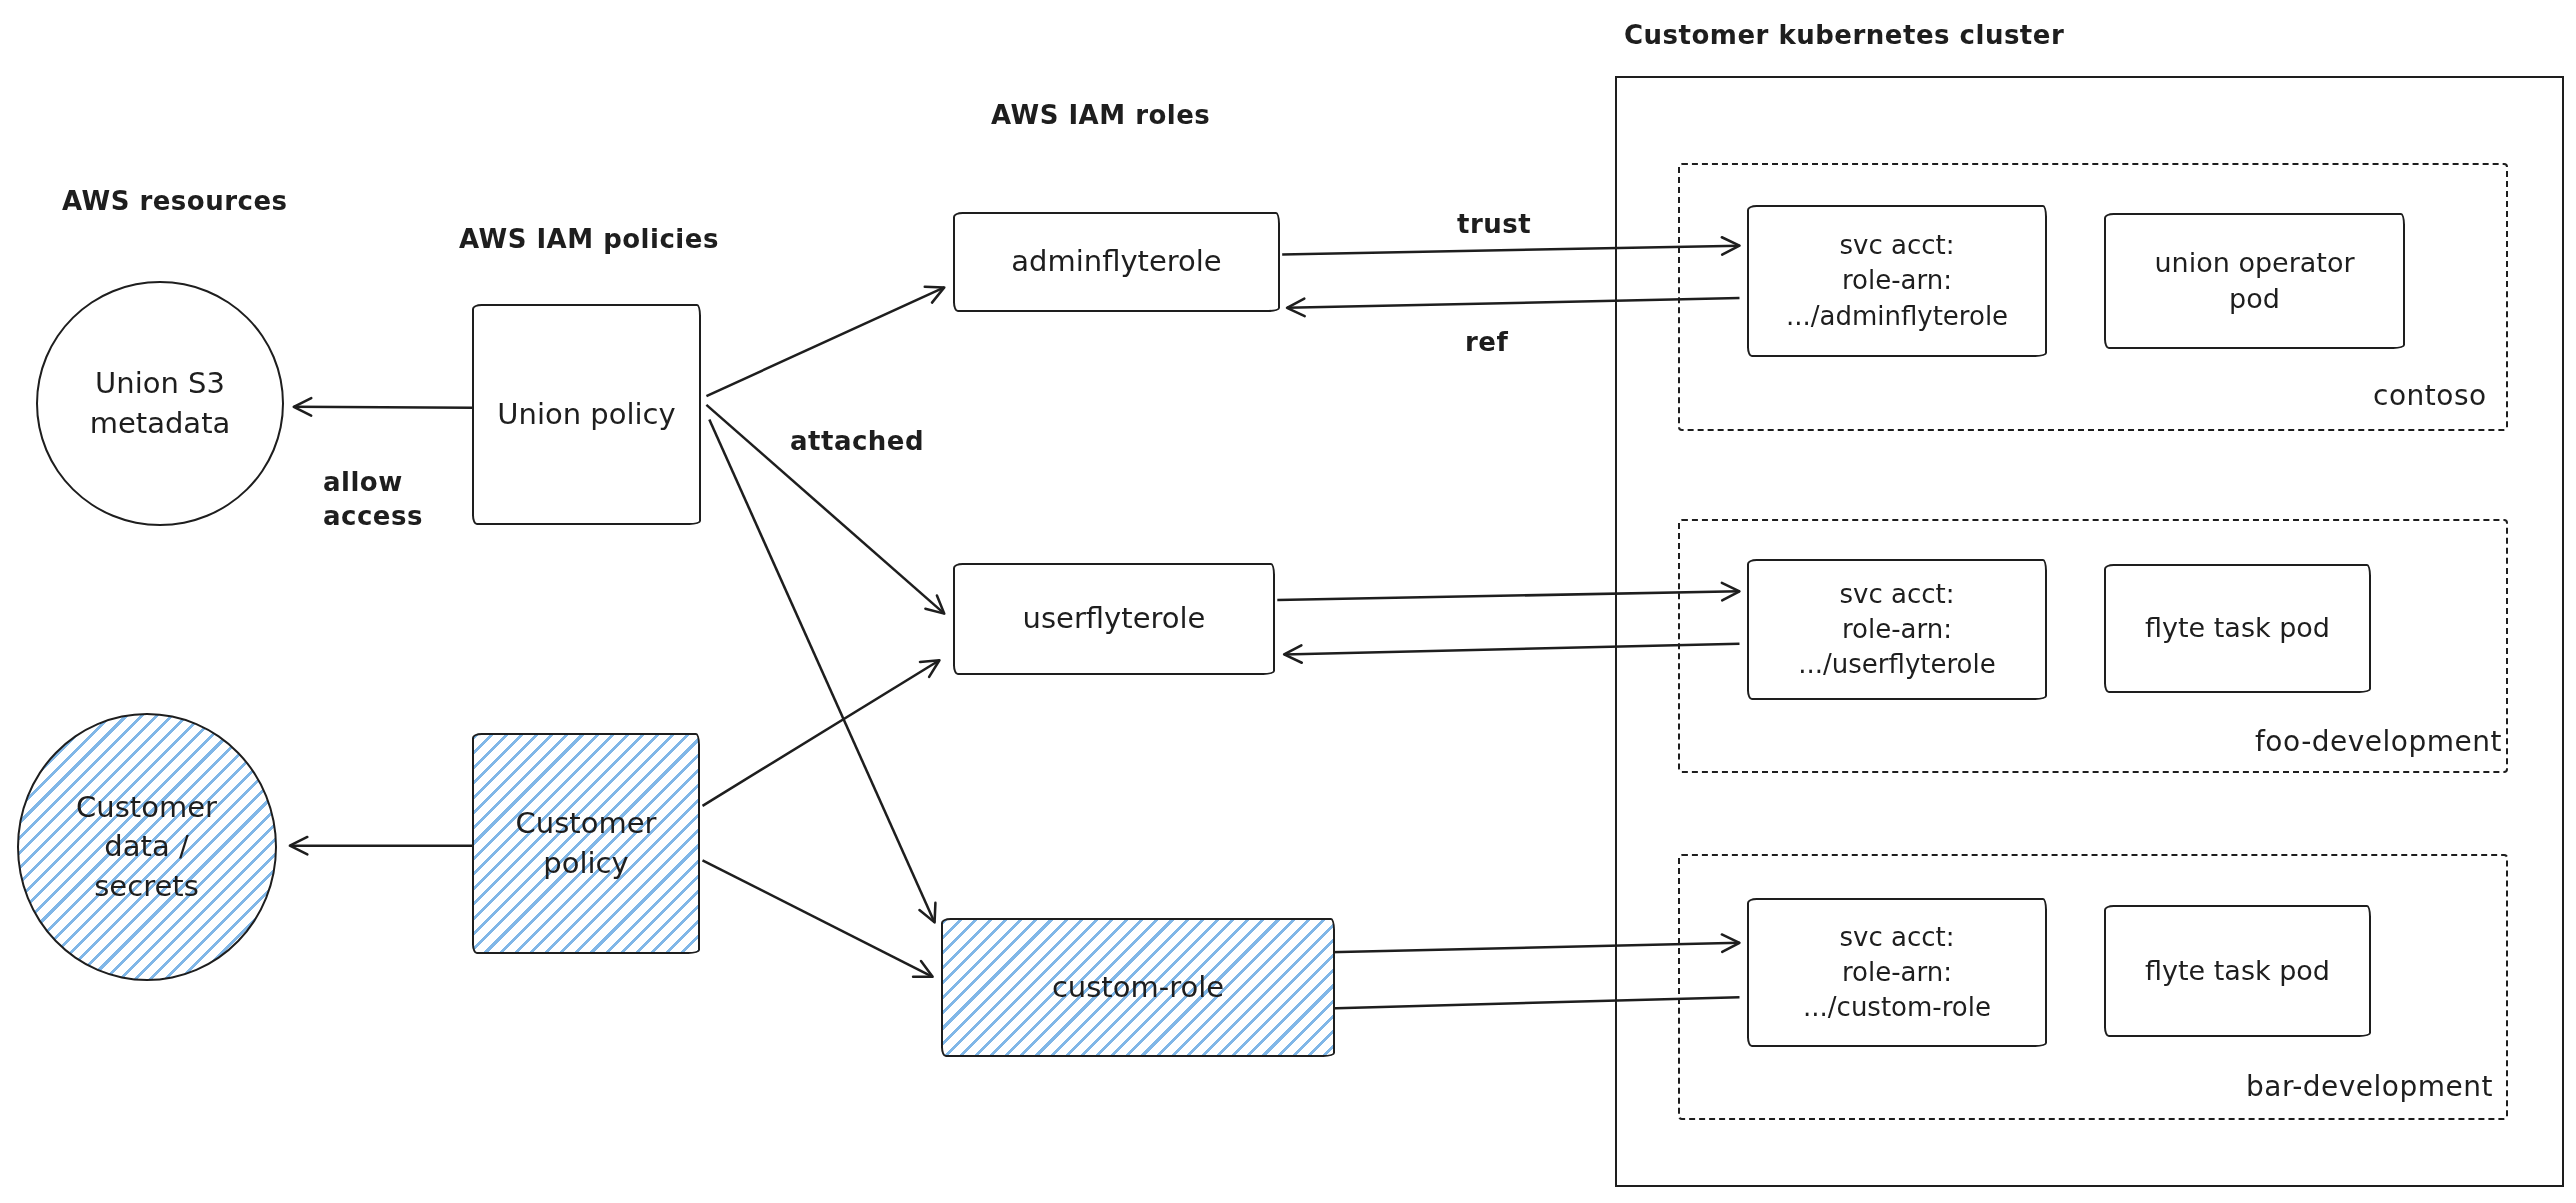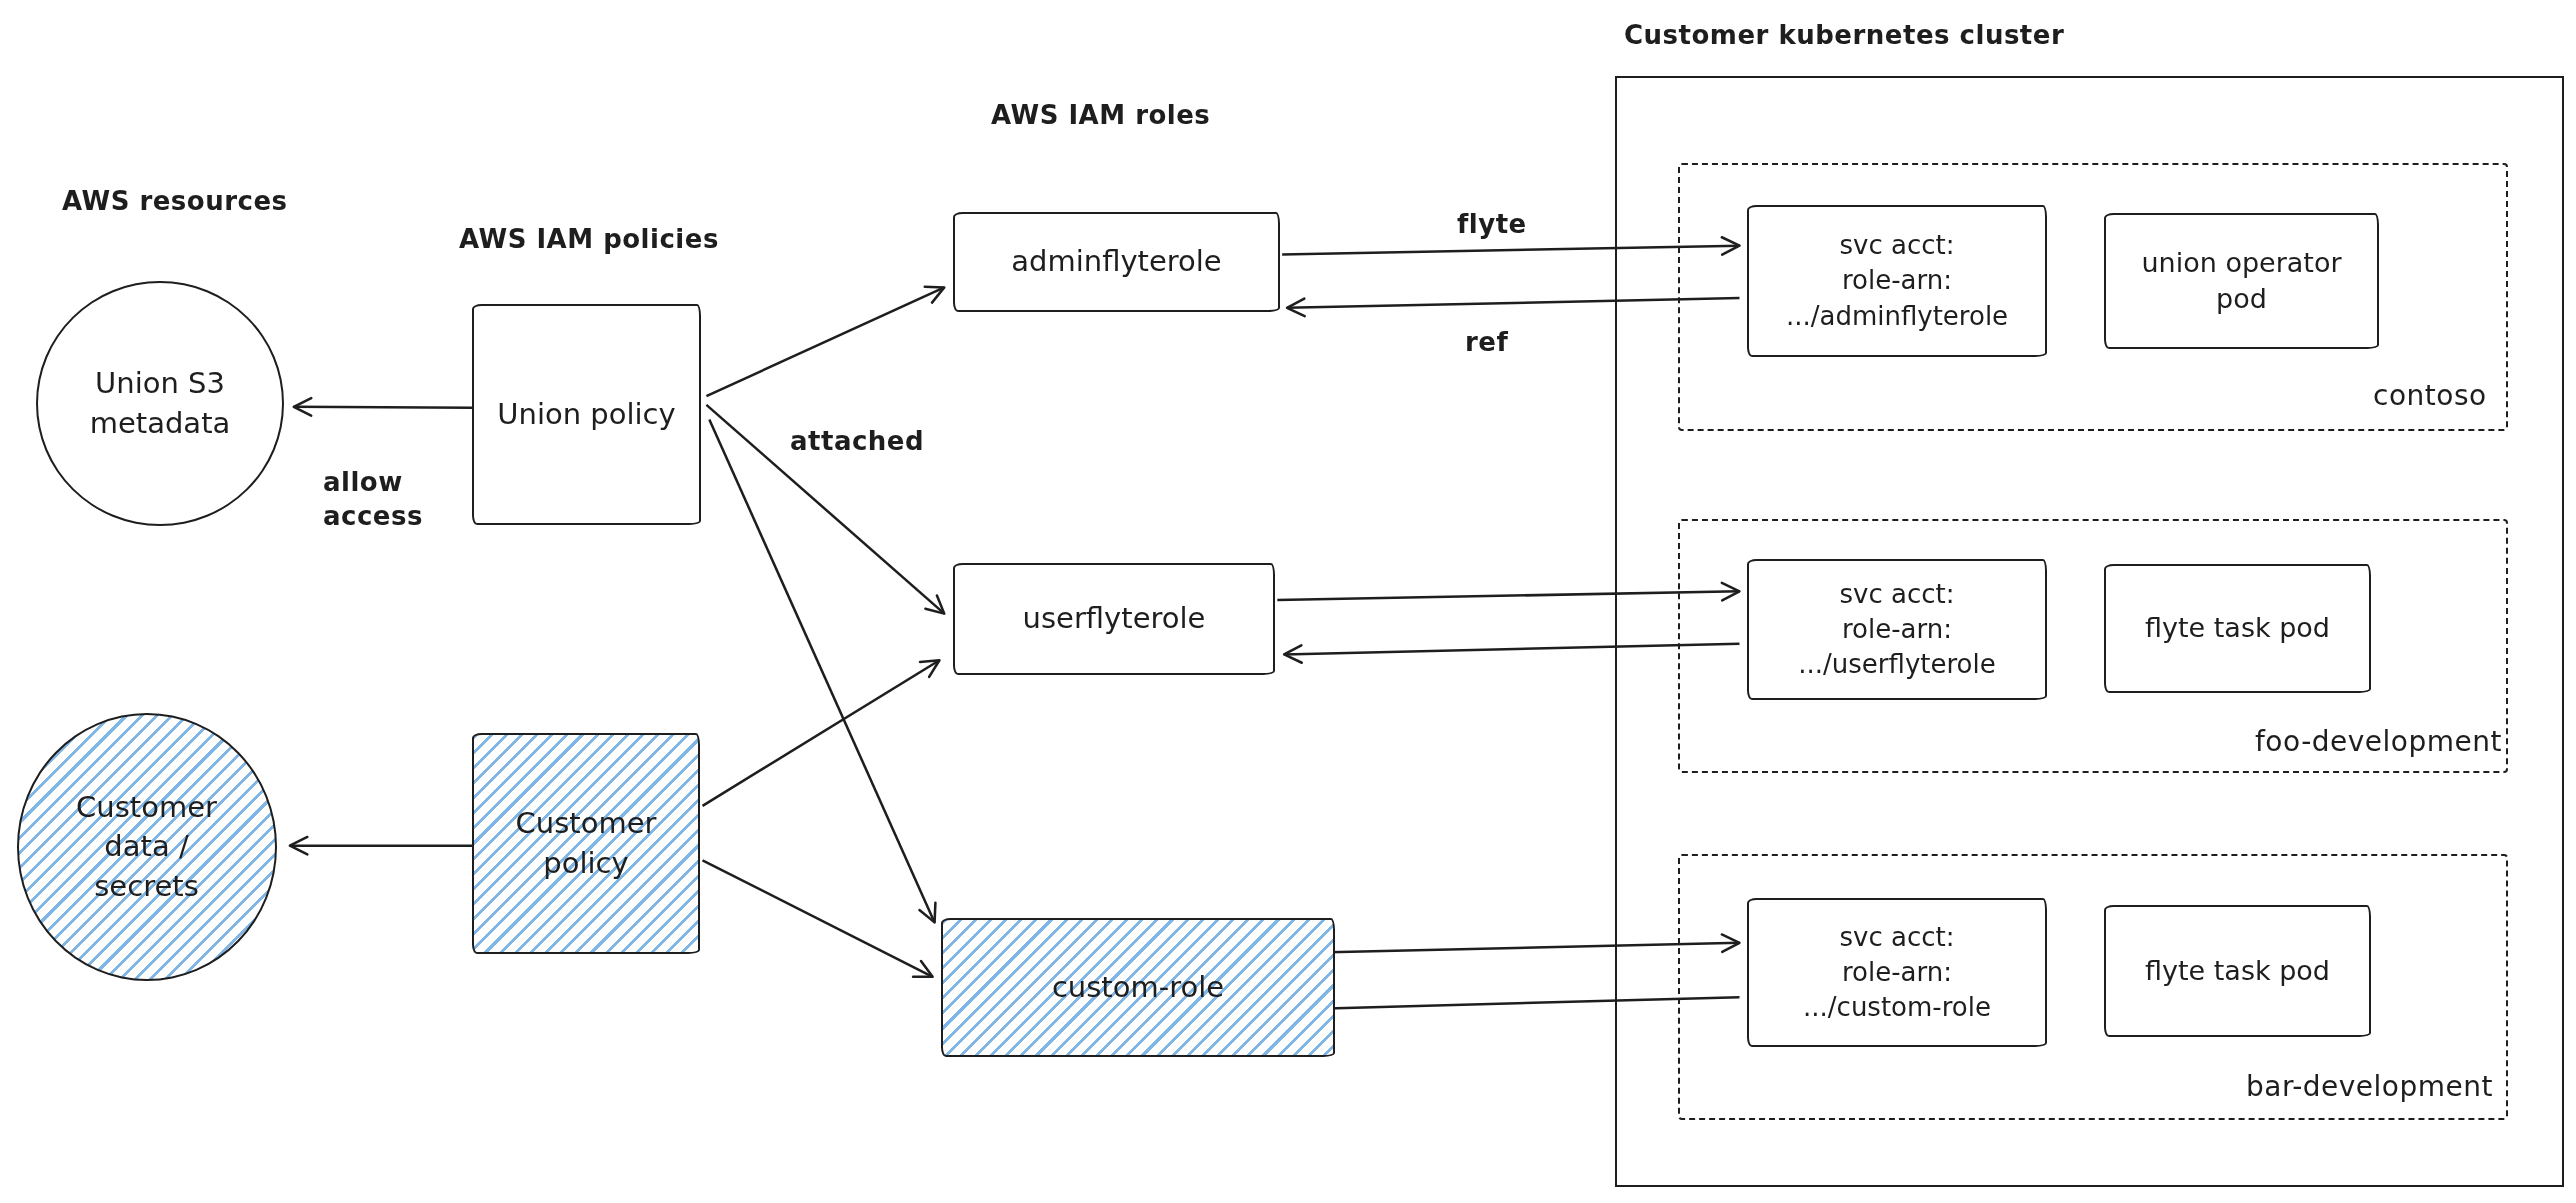--- a/index.html
+++ b/index.html
@@ -114,21 +114,21 @@
   </svg>
 
   <div class="lbl" style="left:62px; top:185px;">AWS resources</div>
   <div class="lbl" style="left:459px; top:223px;">AWS IAM policies</div>
   <div class="lbl" style="left:991px; top:99px;">AWS IAM roles</div>
   <div class="lbl" style="left:1624px; top:19.4px;">Customer kubernetes cluster</div>
 
   <div class="lbl" style="left:323px; top:466px;">allow
 access</div>
   <div class="lbl" style="left:790px; top:425px;">attached</div>
-  <div class="lbl" style="left:1457px; top:208px;">flyte</div>
+  <div class="lbl" style="left:1457px; top:208px;">trust</div>
   <div class="lbl" style="left:1465px; top:326px;">ref</div>
 
   <div class="node ellipse" style="left:36px; top:281px; width:248px; height:245px;">
     <span class="txt">Union S3
 metadata</span>
   </div>
   <div class="node ellipse hatch" style="left:16.5px; top:713px; width:260px; height:268px;">
     <span class="txt">Customer
 data /
 secrets</span>
@@ -153,21 +153,21 @@
   </div>
 
   <div class="cluster-box" style="left:1615px; top:76px; width:949px; height:1111px;"></div>
 
   <div class="dashed" style="left:1678px; top:163px; width:830px; height:268px;"></div>
   <div class="node rect svc" style="left:1747px; top:205px; width:300px; height:152px;">
     <span class="txt">svc acct:
 role-arn:
 .../adminflyterole</span>
   </div>
-  <div class="node rect" style="left:2104px; top:213px; width:275px; height:136px; font-size:27px;">
+  <div class="node rect" style="left:2104px; top:213px; width:301px; height:136px; font-size:27px;">
     <span class="txt">union operator
 pod</span>
   </div>
   <div class="ns-label" style="left:2373px; top:379px;">contoso</div>
 
   <div class="dashed" style="left:1678px; top:519px; width:830px; height:254px;"></div>
   <div class="node rect svc" style="left:1747px; top:559px; width:300px; height:141px;">
     <span class="txt">svc acct:
 role-arn:
 .../userflyterole</span>

